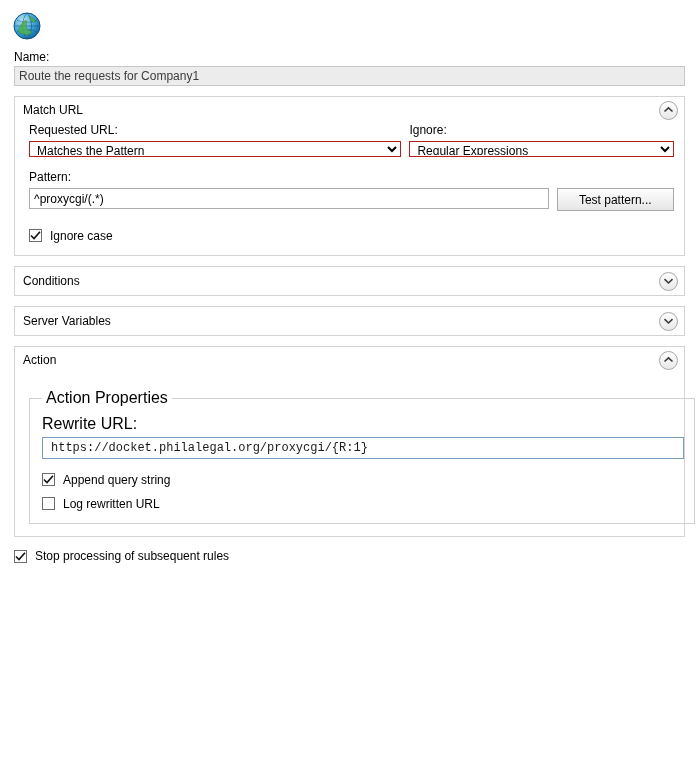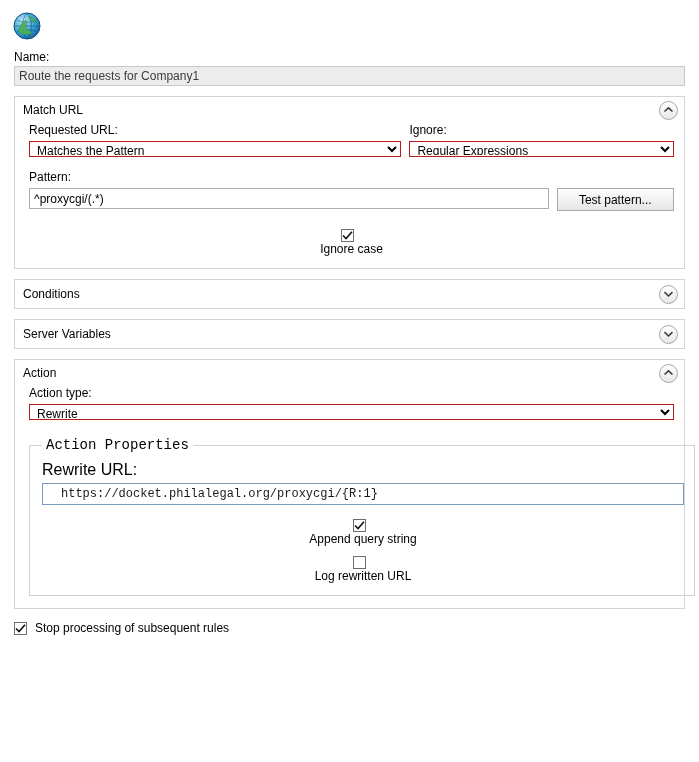--- a/index.html
+++ b/index.html
@@ -144,23 +144,22 @@
     background: linear-gradient(#fdfdfd, #e6e6e6);
     font-family: "Liberation Sans", sans-serif;
     font-size: 12px;
     color: #000;
     cursor: default;
   }
 
   
   .check-row {
     display: flex;
-    align-items: center;
+    align-items: flex-start;
     margin-top: 18px;
-    flex-direction: column;
   }
   .cb {
     width: 13px;
     height: 13px;
     border: 1px solid #6d6d6d;
     background: #ffffff;
     display: inline-flex;
     align-items: center;
     justify-content: center;
     margin-right: 8px;
@@ -172,33 +171,32 @@
 
   
   .action-type-select { width: 140px; }
 
   fieldset.props {
     margin: 16px 0 0 0;
     border: 1px solid #d0d0d0;
     padding: 4px 10px 12px 12px;
   }
   fieldset.props legend {
-    font-size: 14px;
+    font-size: 16px;
     padding: 0 4px;
-    font-family: Liberation Mono, monospace;
   }
   .rewrite-label { margin-top: 4px; margin-bottom: 4px; font-size: 16px; }
   .rewrite-input {
     width: 642px;
     height: 22px;
     box-sizing: border-box;
     border: 1px solid #7a9cbf;
     font-family: "Liberation Mono", monospace;
     font-size: 12px;
-    padding: 2px 18px;
+    padding: 2px 8px;
     color: #1a1a1a;
     background: #ffffff;
   }
   .props .check-row { margin-top: 14px; }
   .props .check-row.second { margin-top: 10px; }
 
   .bottom-check {
     display: flex;
     align-items: center;
     margin: 12px 0 0 14px;
@@ -309,26 +307,20 @@
 <div class="group">
   <div class="group-header">
     <span class="group-title">Action</span>
     <span class="chevron">
       <svg width="11" height="8" viewBox="0 0 11 8">
           <path d="M1.5 5.5 L5.5 1.8 L9.5 5.5" fill="none" stroke="#3b3b3b" stroke-width="1.6"></path>
         </svg>
     </span>
   </div>
   <div class="group-body">
-    <div>
-      <div class="field-label">Action type:</div>
-      <select class="combo action-type-select">
-        <option>Rewrite</option>
-      </select>
-    </div>
 
     <fieldset class="props">
       <legend>Action Properties</legend>
       <div class="rewrite-label">Rewrite URL:</div>
       <input class="rewrite-input" type="text" value="https://docket.philalegal.org/proxycgi/{R:1}" style="">
 
       <div class="check-row">
         <span class="cb">
           <svg width="11" height="9" viewBox="0 0 11 9">
               <path d="M1 4.5 L4 7.5 L10 0.8" fill="none" stroke="#111" stroke-width="1.6"></path>

